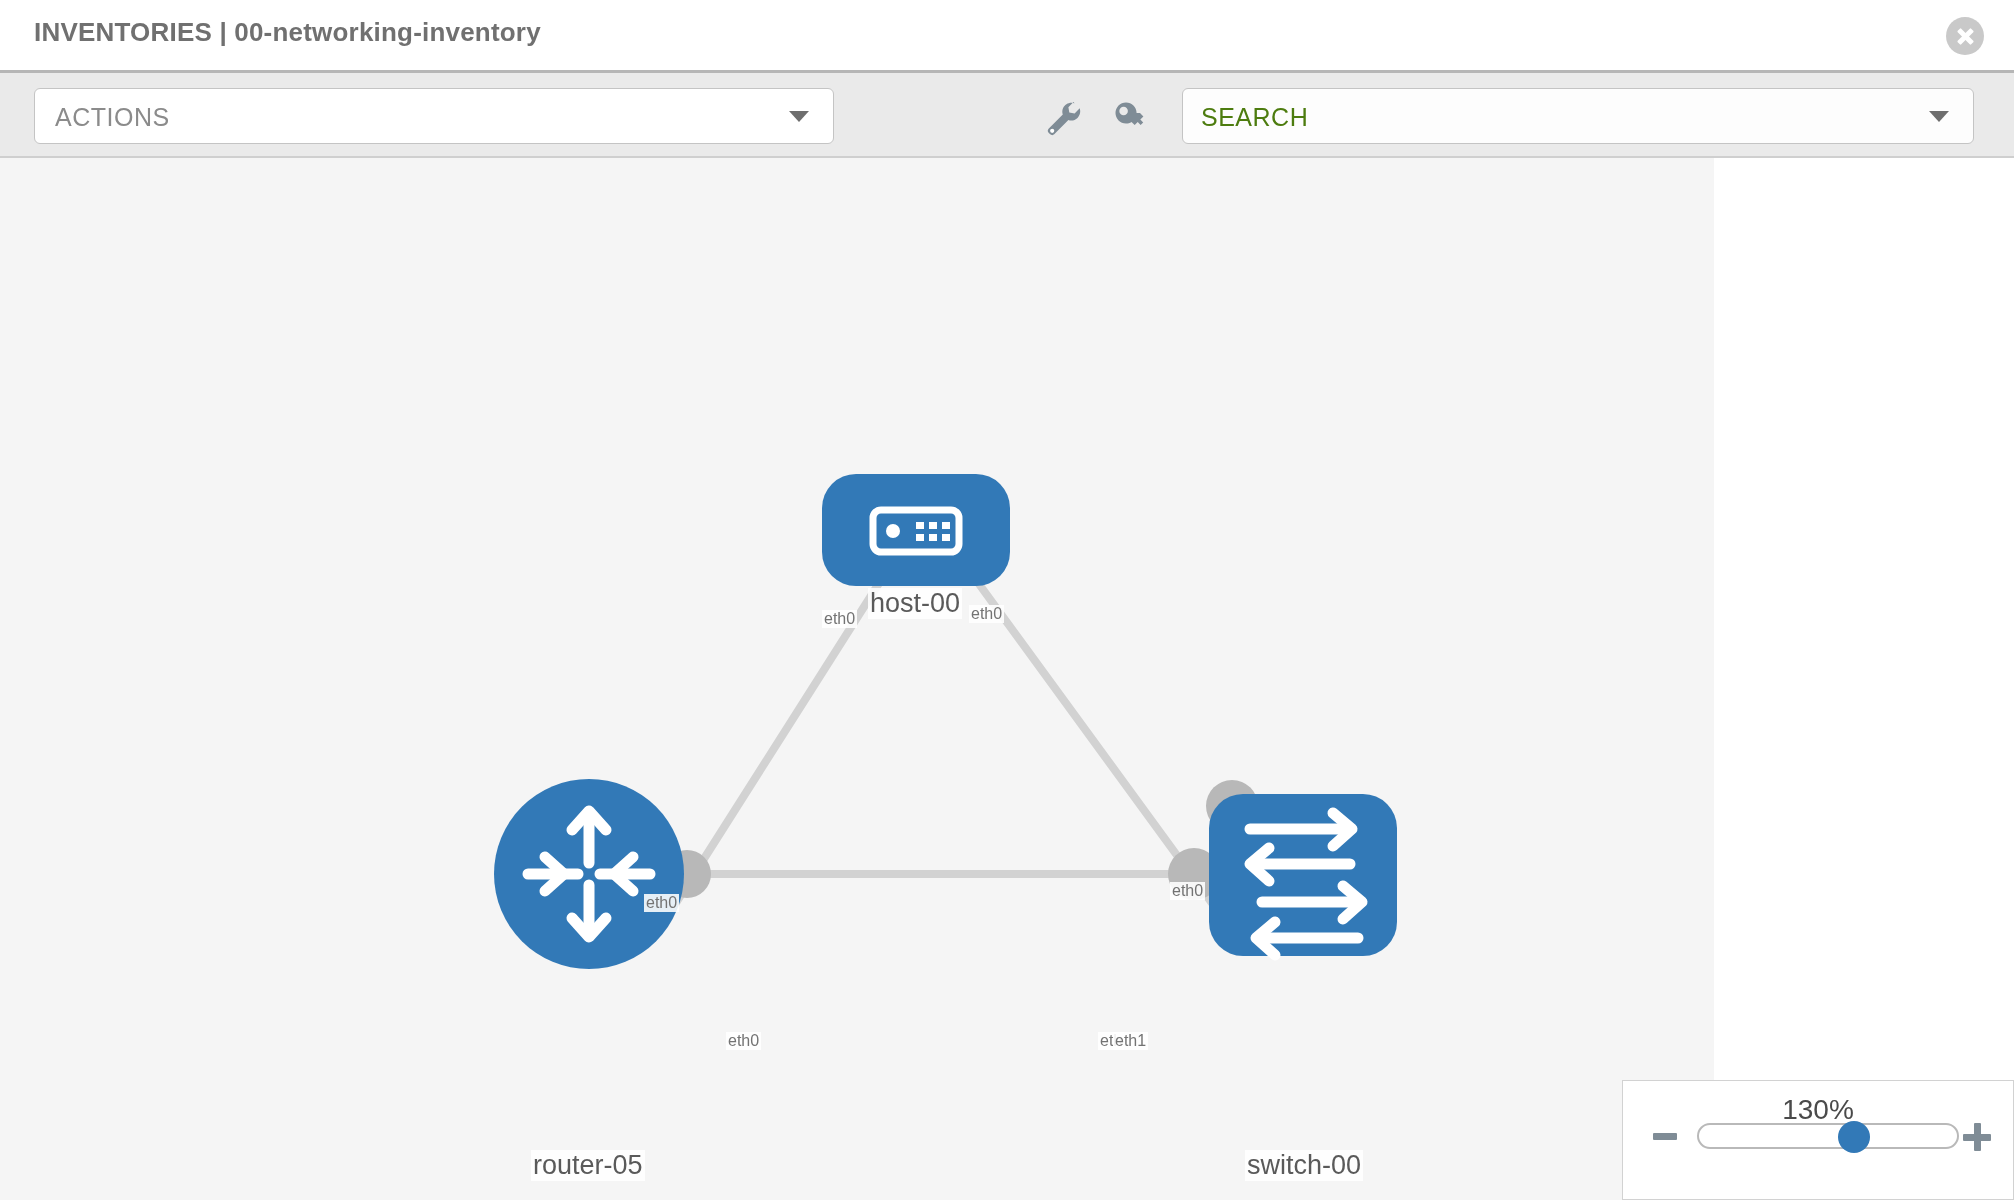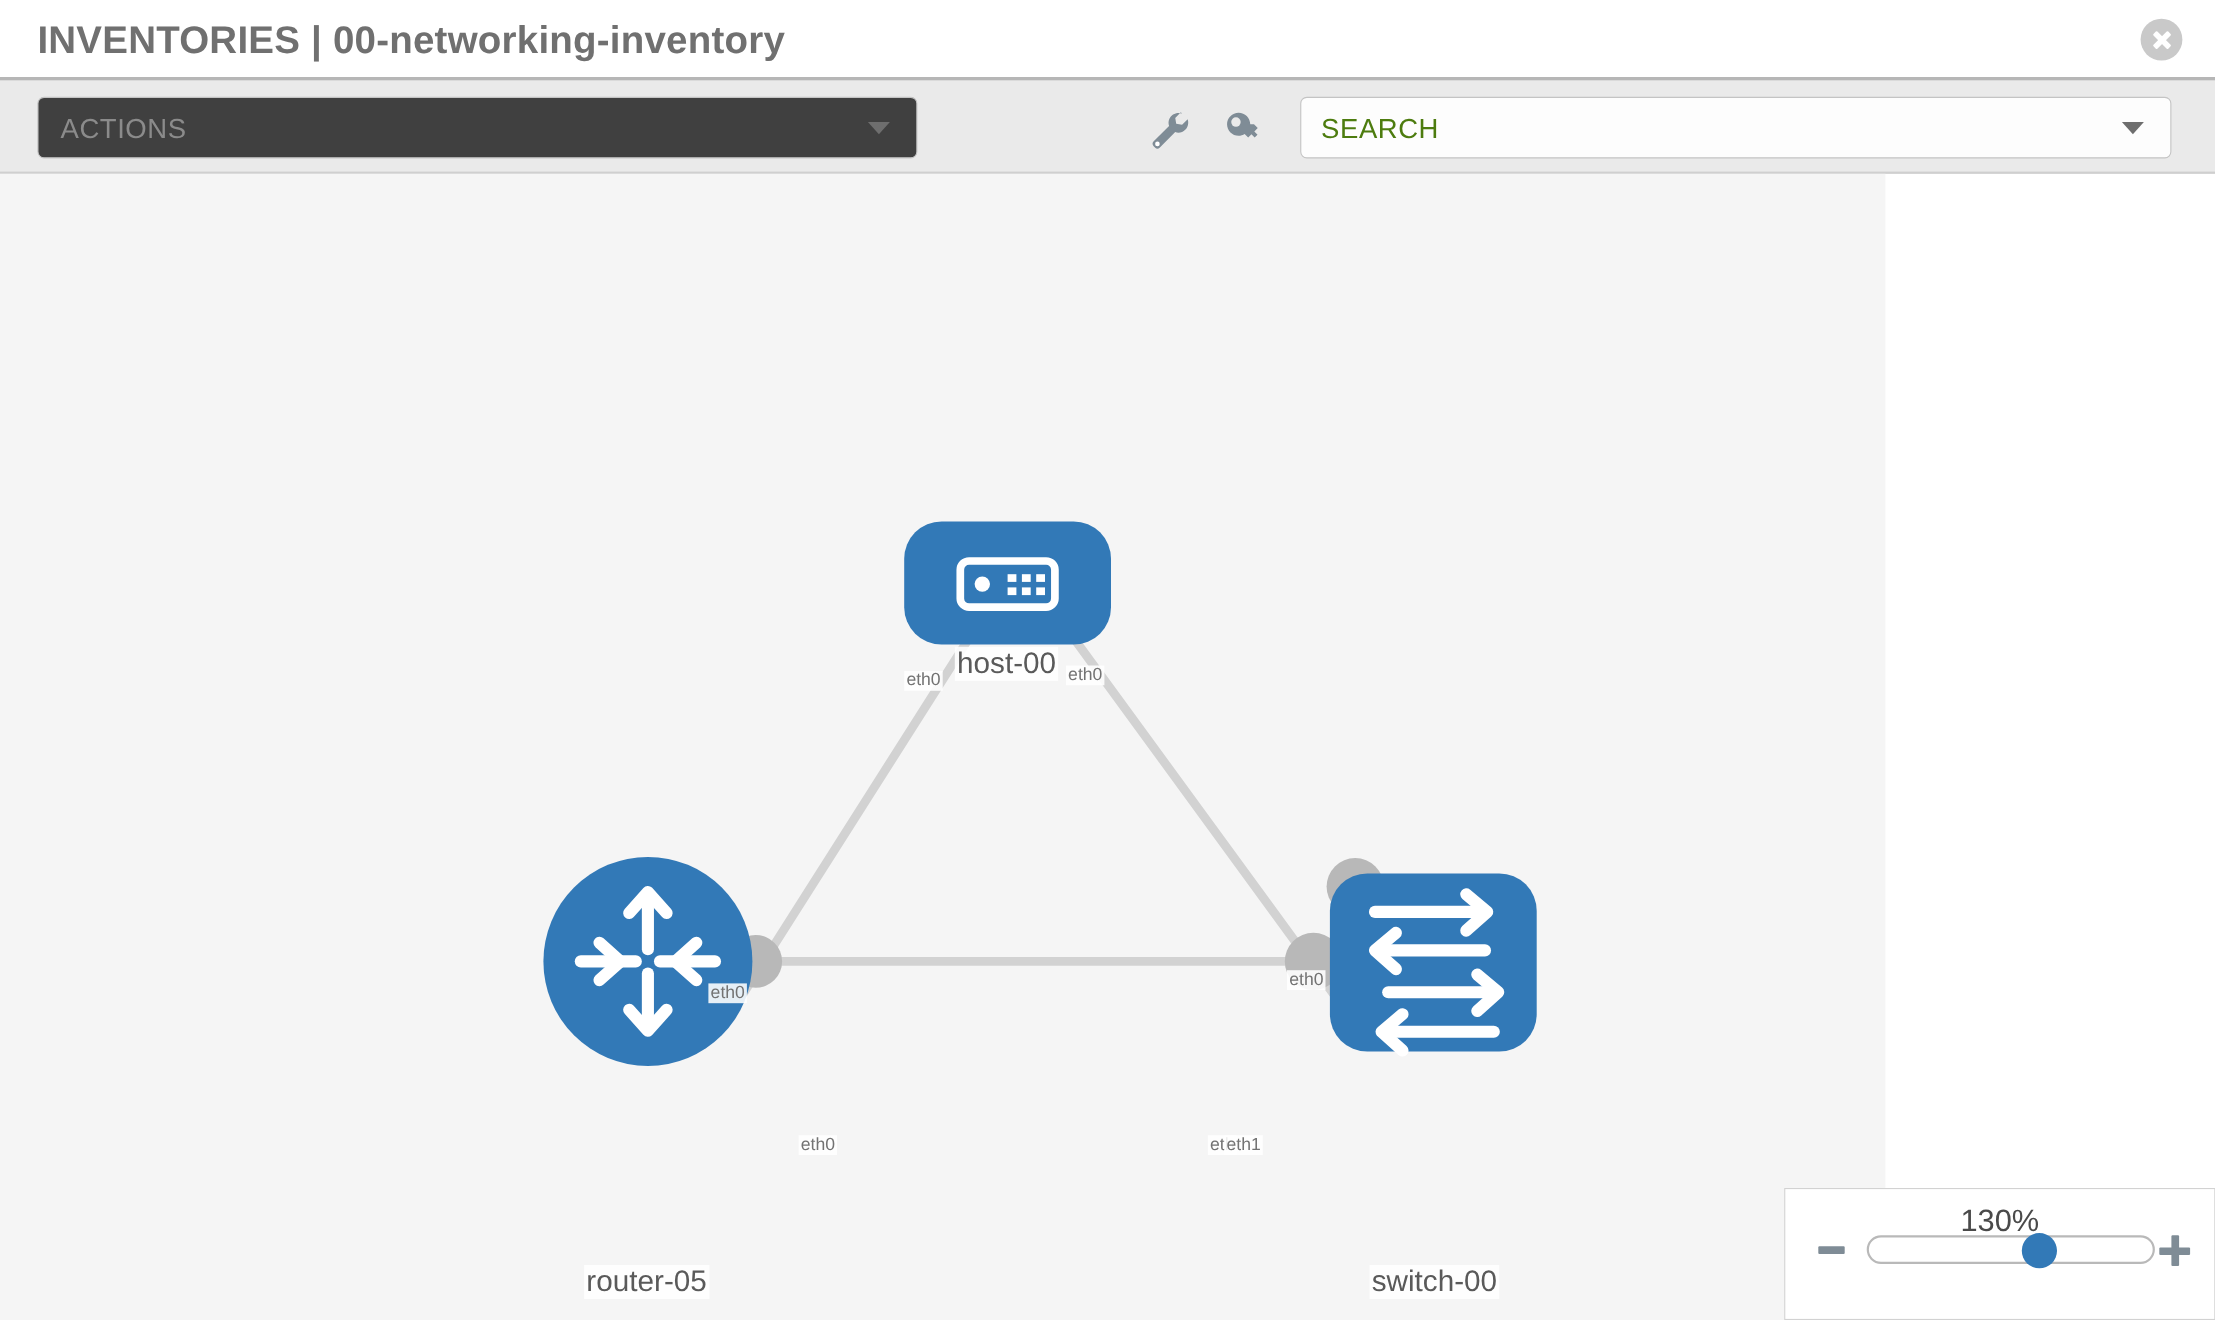--- a/index.html
+++ b/index.html
@@ -21,21 +21,21 @@
     left: 0; top: 0;
     width: 2014px;
     height: 70px;
     background: #ffffff;
     box-sizing: border-box;
   }
   .header-title {
     position: absolute;
     left: 34px;
     top: 17px;
-    font-size: 35px;
+    font-size: 26px;
     font-weight: bold;
     color: #707070;
     letter-spacing: 0.2px;
     white-space: nowrap;
   }
   .close-icon {
     position: absolute;
     right: 30px;
     top: 17px;
     width: 38px;
@@ -69,21 +69,21 @@
     border-top: 3px solid #b6b6b6;
     border-bottom: 2px solid #cfcfcf;
     box-sizing: border-box;
   }
   .actions-select {
     position: absolute;
     left: 34px;
     top: 15px;
     width: 800px;
     height: 56px;
-    background: #404040;
+    background: #ffffff;
     border: 1px solid #c4c4c4;
     border-radius: 6px;
     box-sizing: border-box;
     cursor: pointer;
   }
   .actions-select .sel-label {
     position: absolute;
     left: 20px;
     top: 14px;
     font-size: 25px;

